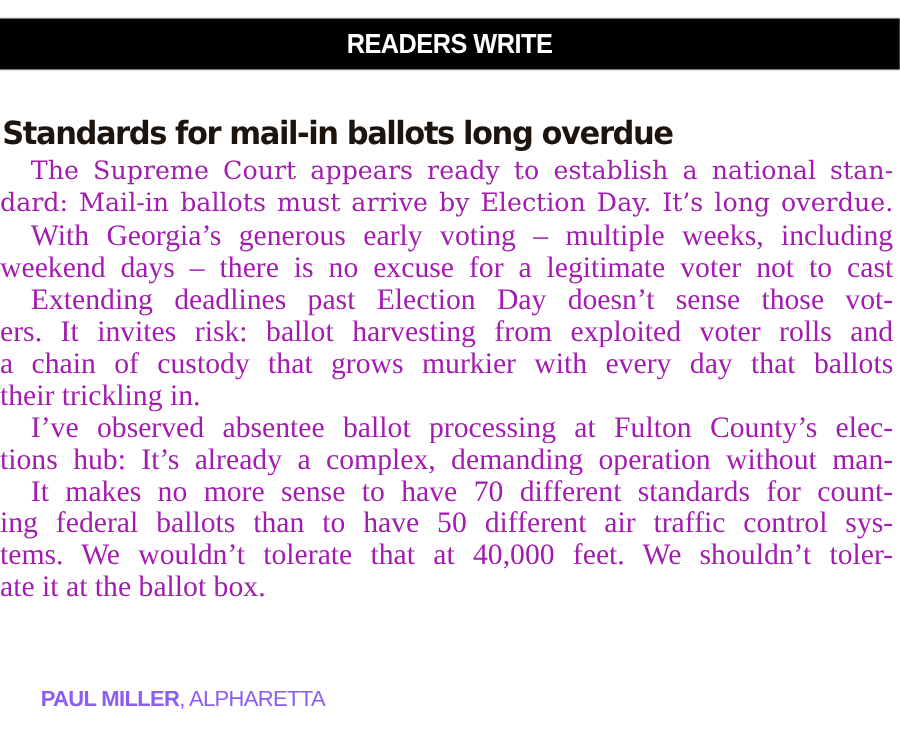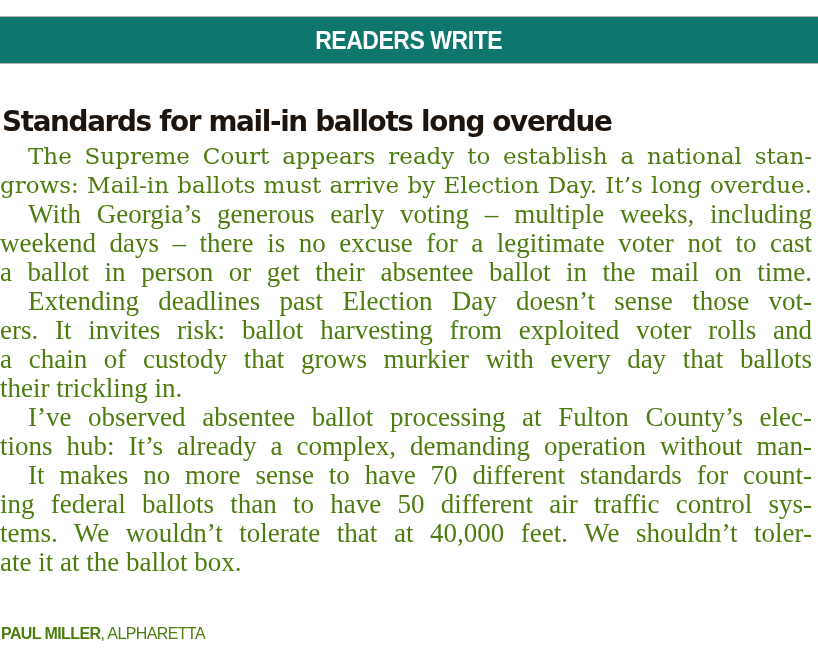--- a/index.html
+++ b/index.html
@@ -13,21 +13,21 @@
     position: relative;
     overflow: hidden;
     color: #241a12;
   }
   .banner {
     position: absolute;
     left: 0;
     top: 17px;
     width: 818px;
     height: 46px;
-    background: #0f766e;
+    background: #000000;
     display: flex;
     align-items: center;
     justify-content: center;
     box-shadow: 0 -1px 0 #b9b2aa, 0 1px 0 #b9b2aa;
   }
   .banner-title {
     color: #ffffff;
     font-family: "Liberation Sans", sans-serif;
     font-weight: bold;
     font-size: 25px;
@@ -49,68 +49,68 @@
     transform: scaleX(0.96);
   }
   .body {
     position: absolute;
     left: 0;
     top: 142px;
     width: 812px;
     font-family: "DejaVu Serif", serif;
     font-size: 23px;
     line-height: 29px;
-    color: #4d7c0f;
+    color: #a21caf;
   }
   .line {
     display: block;
     height: 29px;
     white-space: nowrap;
     text-align: justify;
     text-align-last: justify;
     overflow: hidden;
   }
   .line.indent { padding-left: 28px; }
   .line.last { text-align-last: left; }
   .line.condensed {
     font-family: "Liberation Serif", serif;
     font-size: 27px;
   }
   .byline {
     position: absolute;
     left: 1px;
     top: 625px;
     font-family: "Liberation Sans", sans-serif;
-    font-size: 16px;
-    color: #4d7c0f;
+    font-size: 20px;
+    color: #8b5cf6;
     white-space: nowrap;
     letter-spacing: -0.6px;
+    padding-left: 36px;
   }
   .byline-name { font-weight: bold; }
 </style>
 </head>
 <body>
 
 <div class="banner">
   <span class="banner-title">READERS WRITE</span>
 </div>
 
 <h1 class="headline">Standards for mail-in ballots long overdue</h1>
 
 <div class="body">
 
   <div>
     <span class="line indent">The Supreme Court appears ready to establish a national stan-</span>
-    <span class="line">grows: Mail-in ballots must arrive by Election Day. It’s long overdue.</span>
+    <span class="line">dard: Mail-in ballots must arrive by Election Day. It’s long overdue.</span>
   </div>
 
   <div>
     <span class="line indent condensed">With Georgia’s generous early voting – multiple weeks, including</span>
     <span class="line condensed">weekend days – there is no excuse for a legitimate voter not to cast</span>
-    <span class="line condensed">a ballot in person or get their absentee ballot in the mail on time.</span>
   </div>
 
   <div>
     <span class="line indent condensed">Extending deadlines past Election Day doesn’t sense those vot-</span>
     <span class="line condensed">ers. It invites risk: ballot harvesting from exploited voter rolls and</span>
     <span class="line condensed">a chain of custody that grows murkier with every day that ballots</span>
     <span class="line condensed last">their trickling in.</span>
   </div>
 
   <div>

